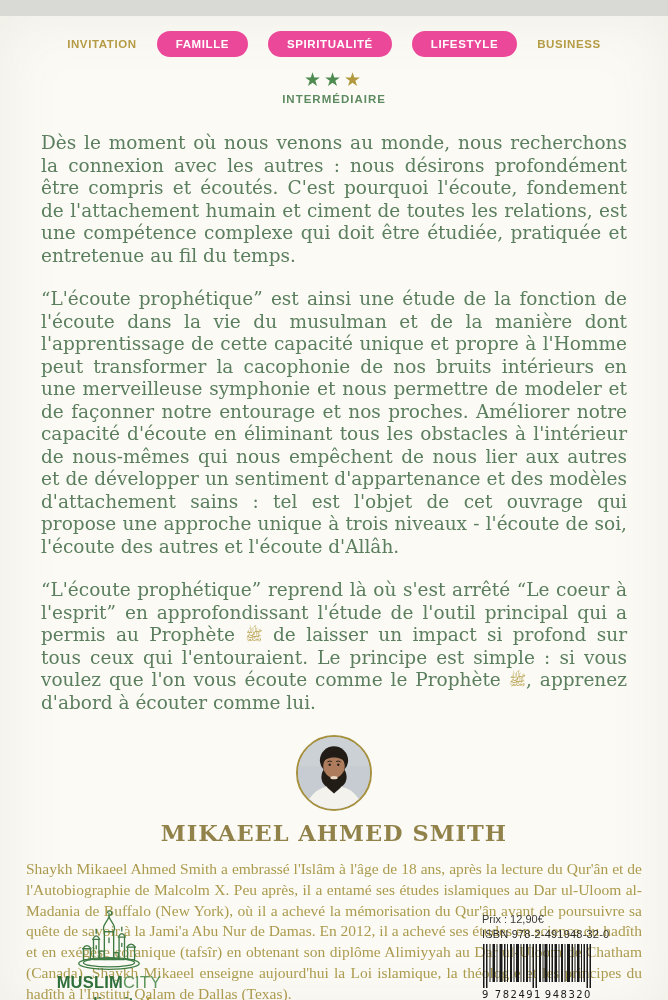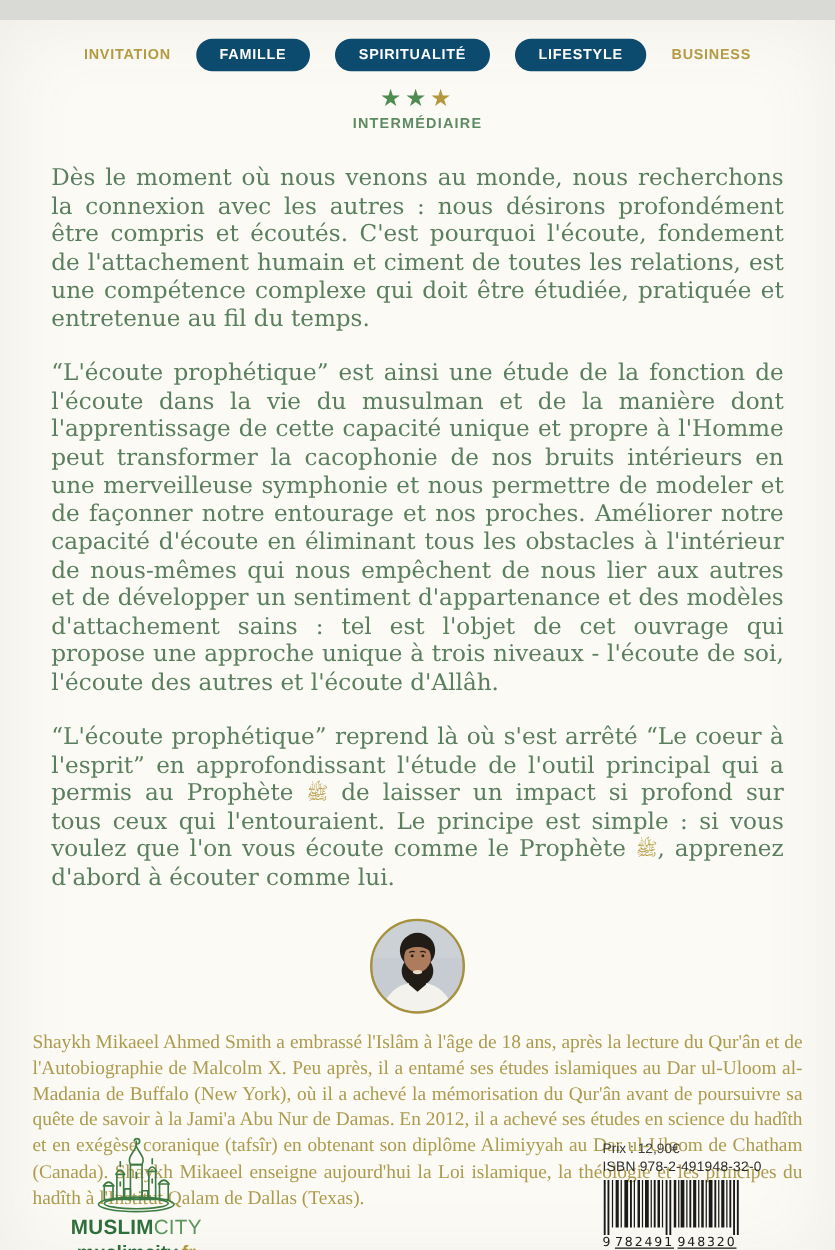--- a/index.html
+++ b/index.html
@@ -16,21 +16,21 @@
 
   
   .tags-row {
     padding-top:15px;
     display:flex; justify-content:center; align-items:center; gap:20px;
   }
   .tag-text {
     color:#b59b44; font-size:11.5px; font-weight:700; letter-spacing:0.6px;
   }
   .tag-pill {
-    background:#0c4a6e; color:#ffffff;
+    background:#ec4899; color:#ffffff;
     font-size:11.5px; font-weight:700; letter-spacing:0.6px;
     padding:7px 19px; border-radius:15px;
     display:inline-block;
   }
 
   
   .stars { margin-top:13px; text-align:center; letter-spacing:3px; font-size:19px; line-height:1; }
   .star-green { color:#4d8b51; }
   .star-gold  { color:#b2993d; }
   .level-label {
@@ -90,21 +90,21 @@
   .retail { position:absolute; left:482px; top:897px; width:140px; }
   .price { color:#3a3a3a; font-size:11px; }
   .isbn  { color:#2b2b2b; font-size:11px; margin-top:3px; letter-spacing:0.2px; white-space:nowrap; }
   .barcode { margin-top:4px; width:110px; }
   .barcode svg { display:block; }
   .barcode-digits {
     display:flex; align-items:center; width:110px; margin-top:-1px;
     color:#1a1a1a; font-size:10px; font-family:"DejaVu Sans", sans-serif;
   }
   .bd-left { width:10px; }
-  .bd-g1, .bd-g2 { flex:1; text-align:left; letter-spacing:1.5px;text-decoration:underline; }
+  .bd-g1, .bd-g2 { flex:1; text-align:right; letter-spacing:1.5px; }
 </style>
 </head>
 <body>
 
 <div class="page">
 
   <div class="tags-row">
     <span class="tag-text">INVITATION</span>
     <span class="tag-pill">FAMILLE</span>
     <span class="tag-pill">SPIRITUALITÉ</span>
@@ -135,20 +135,21 @@
         <ellipse cx="37" cy="30" rx="11" ry="12" fill="#ad7c5c"></ellipse>
         <path d="M25.6,26 C25,14 49,14 48.4,26 C44,19.5 30,19.5 25.6,26 Z" fill="#221c16"></path>
         <circle cx="32.6" cy="28.5" r="1.2" fill="#241d18"></circle>
         <circle cx="41.4" cy="28.5" r="1.2" fill="#241d18"></circle>
         <path d="M30.2,25.6 q2.4,-1.6 4.6,-0.4" stroke="#241d18" stroke-width="1" fill="none"></path>
         <path d="M39.2,25.2 q2.2,-1.2 4.6,0.4" stroke="#241d18" stroke-width="1" fill="none"></path>
         <path d="M28,33 C28,44 33,47.5 37,47.5 C41,47.5 46,44 46,33 C46,40 42.5,43.5 37,43.5 C31.5,43.5 28,40 28,33 Z" fill="#221c16"></path>
         <ellipse cx="37" cy="41.8" rx="3.8" ry="1.7" fill="#ead9c4"></ellipse>
       </svg>
     </div>
+    <div class="author-name">MIKAEEL AHMED SMITH</div>
     <p class="bio">Shaykh Mikaeel Ahmed Smith a embrassé l'Islâm à l'âge de 18 ans, après la lecture du Qur'ân et de l'Autobiographie de Malcolm X. Peu après, il a entamé ses études islamiques au Dar ul-Uloom al-Madania de Buffalo (New York), où il a achevé la mémorisation du Qur'ân avant de poursuivre sa quête de savoir à la Jami'a Abu Nur de Damas. En 2012, il a achevé ses études en science du hadîth et en exégèse coranique (tafsîr) en obtenant son diplôme Alimiyyah au Dar ul-Uloom de Chatham (Canada). Shaykh Mikaeel enseigne aujourd'hui la Loi islamique, la théologie et les principes du hadîth à l'Institut Qalam de Dallas (Texas).</p>
   </div>
 
   <div class="brand">
     <svg width="78" height="62" viewBox="0 0 100 80" fill="none" stroke="#3e7b43" stroke-width="1.7" stroke-linejoin="round" stroke-linecap="round">
 
       <ellipse cx="50" cy="69" rx="39" ry="7.5"></ellipse>
       <ellipse cx="50" cy="68" rx="33" ry="5.5"></ellipse>
 
       <rect x="44" y="28" width="12" height="36"></rect>

